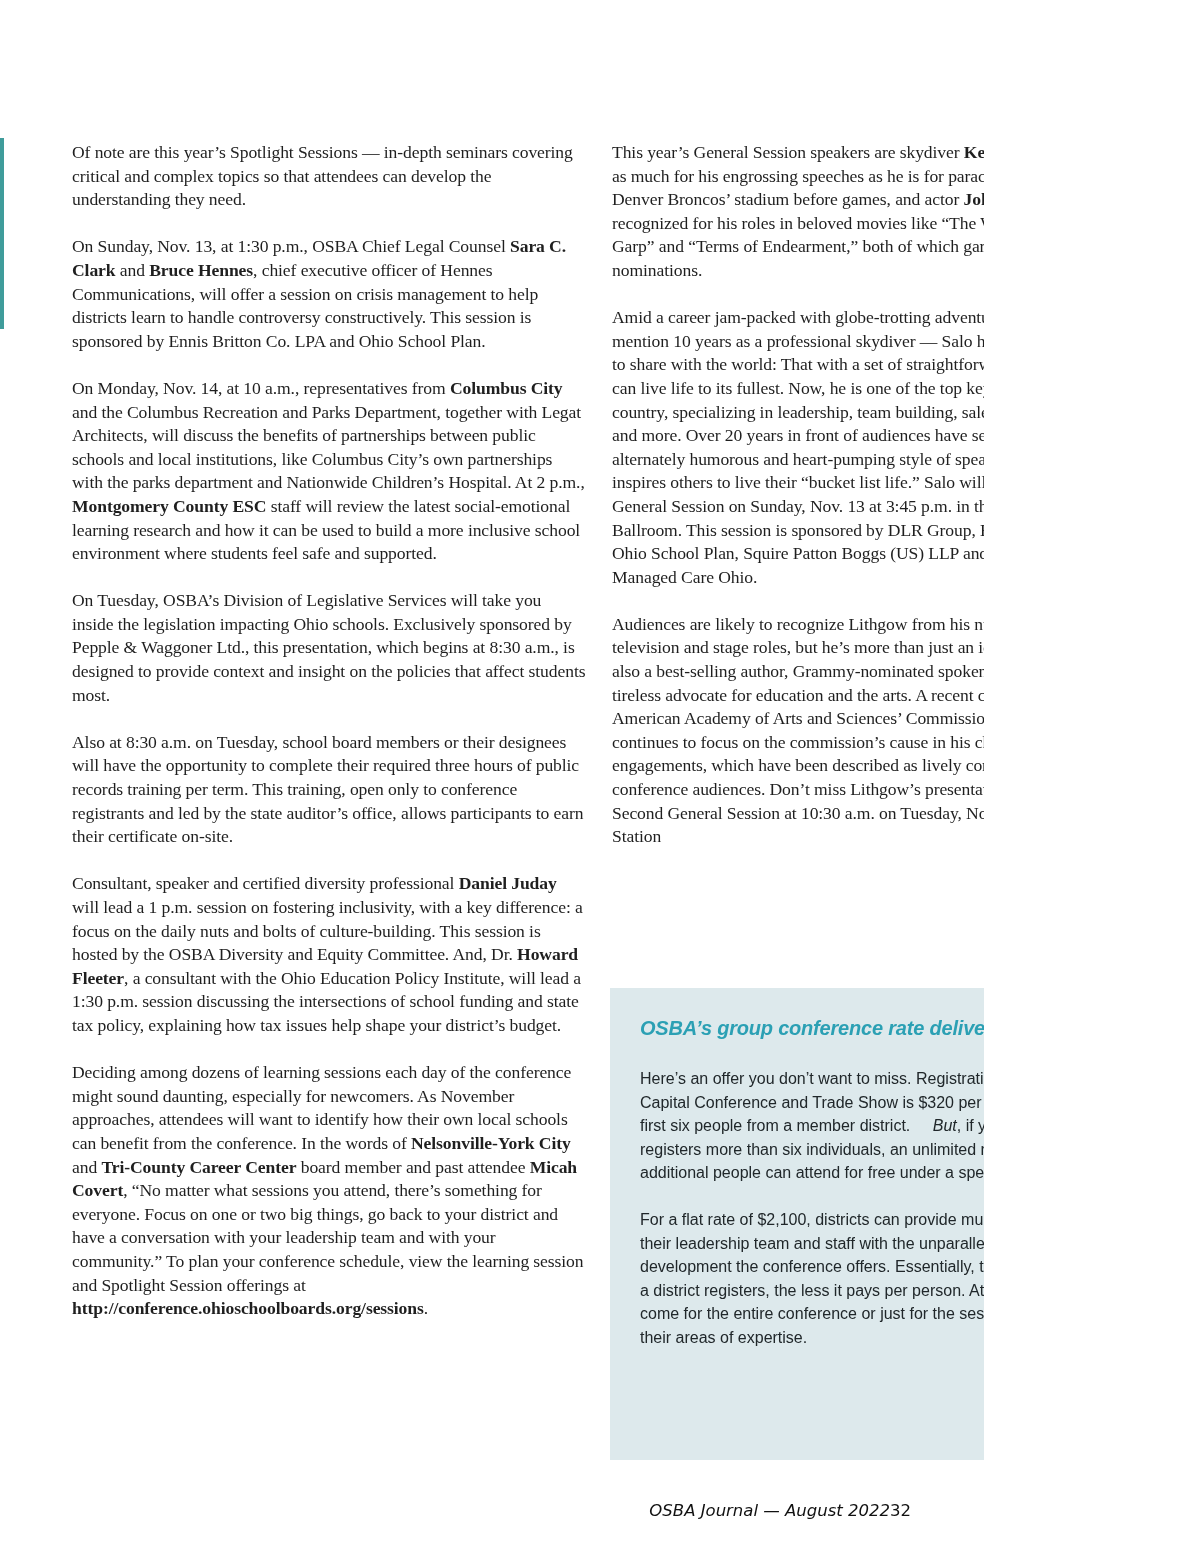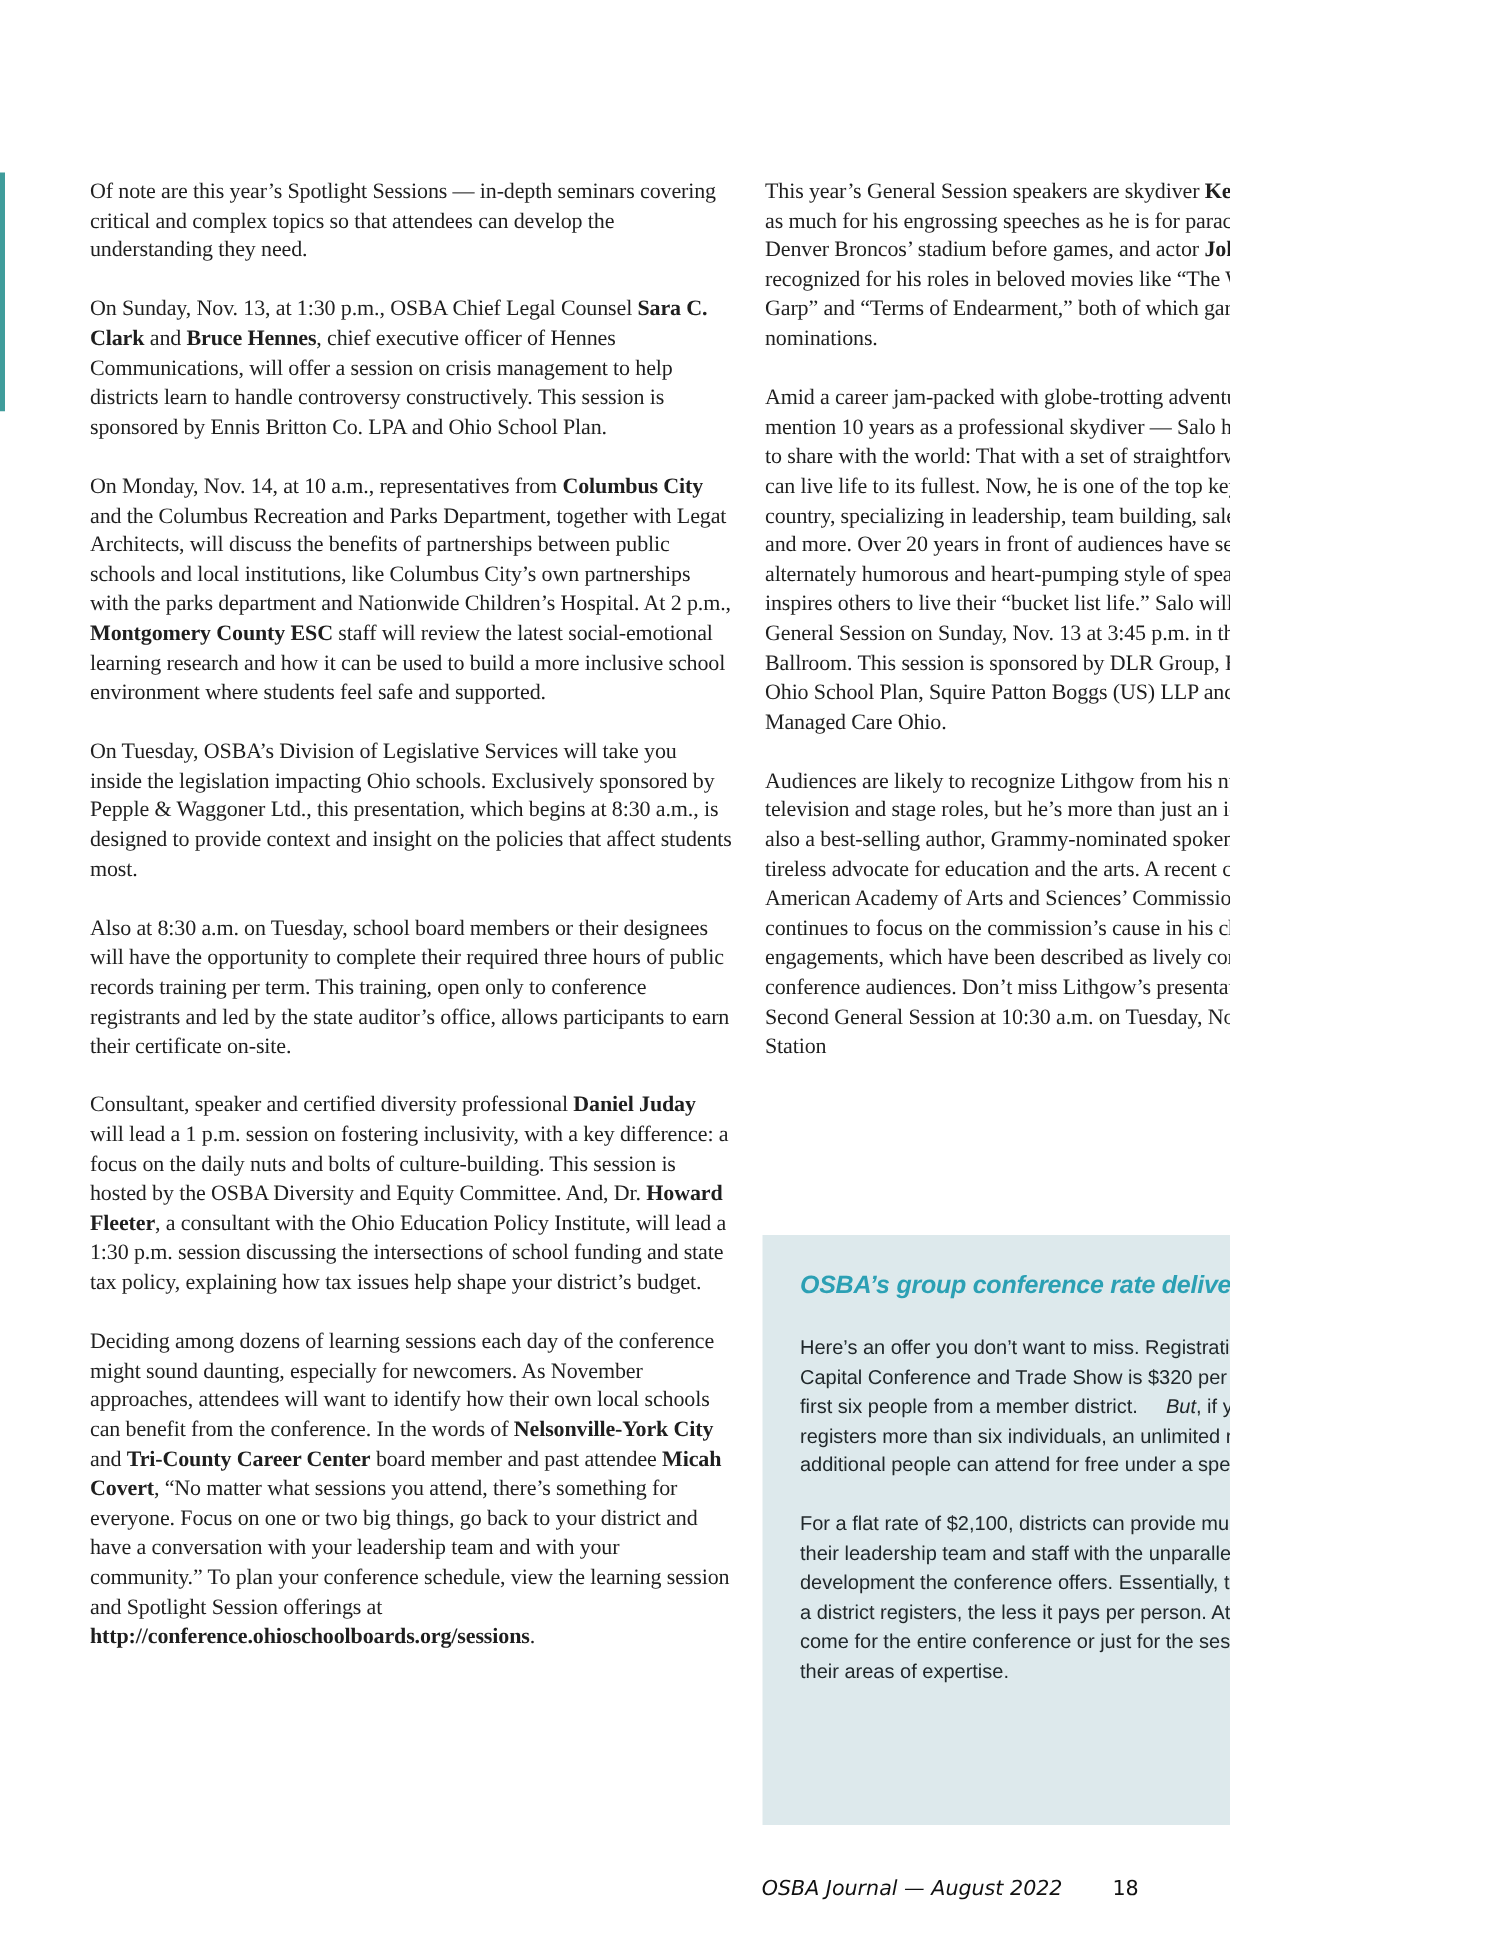--- a/index.html
+++ b/index.html
@@ -13,21 +13,21 @@
   .para:last-child{margin-bottom:0;}
   .heading{font-size:inherit;line-height:inherit;font-weight:bold;margin:0;}
   .b{font-weight:bold;}
   .i{font-style:italic;margin-left:18px;}
   .savings-box{position:absolute;left:610px;top:988px;width:527px;height:472px;
        box-sizing:border-box;padding:27px 30px 20px 30px;overflow:hidden;
        font-family:"Liberation Sans",sans-serif;}
   .box-title{font-size:20px;line-height:26px;font-weight:bold;letter-spacing:-0.2px;
        margin:0 0 26px 0;white-space:nowrap;}
   .savings-box .para{font-size:16px;line-height:23.5px;letter-spacing:0;margin:0 0 23.5px 0;}
-  .footer{position:absolute;top:1501px;right:73px;display:flex;align-items:baseline;gap:40px;
+  .footer{position:absolute;top:1501px;right:73px;display:flex;align-items:baseline;
        font-family:"DejaVu Sans",sans-serif;font-size:16.5px;}
   .journal{font-style:italic;}
 </style>
 </head>
 <body>
 
 <div class="page">
   <div class="accent-bar" style="background: rgb(63, 156, 155);"></div>
 
   <div class="col col-left" style="color: rgb(31, 31, 31);">
@@ -51,15 +51,15 @@
   <aside class="savings-box" style="background: rgb(221, 233, 236); color: rgb(32, 39, 42);">
     <h2 class="box-title" style="color: rgb(43, 160, 180); font-style: italic;">OSBA’s group conference rate delivers savings</h2>
     <div>
         <p class="para"><span>Here’s an offer you don’t want to miss. Registration for the OSBA Capital Conference and Trade Show is $320 per person for the first six people from a member district. </span><span class="i">But</span><span>, if your district registers more than six individuals, an unlimited number of additional people can attend for free under a special group rate.</span></p>
         <p class="para"><span>For a flat rate of $2,100, districts can provide multiple members of their leadership team and staff with the unparalleled professional development the conference offers. Essentially, the more people a district registers, the less it pays per person. Attendees can come for the entire conference or just for the sessions that cover their areas of expertise.</span></p>
       </div>
   </aside>
 
   <footer class="footer" style="color: rgb(17, 17, 17);">
     <span class="journal">OSBA Journal — August 2022</span>
-    <span class="pagenum">18</span>
+    <span class="pagenum">32</span>
   </footer>
 </div>
 
 </body></html>

